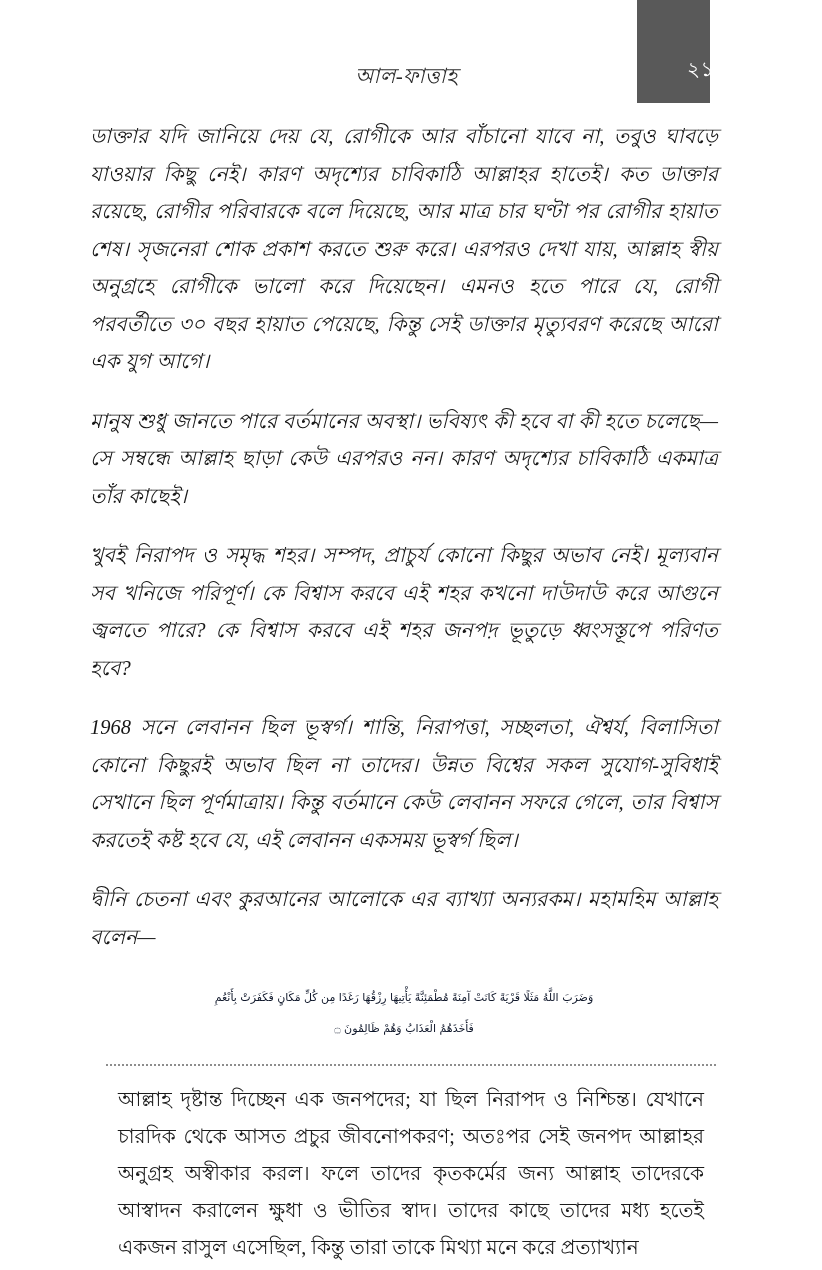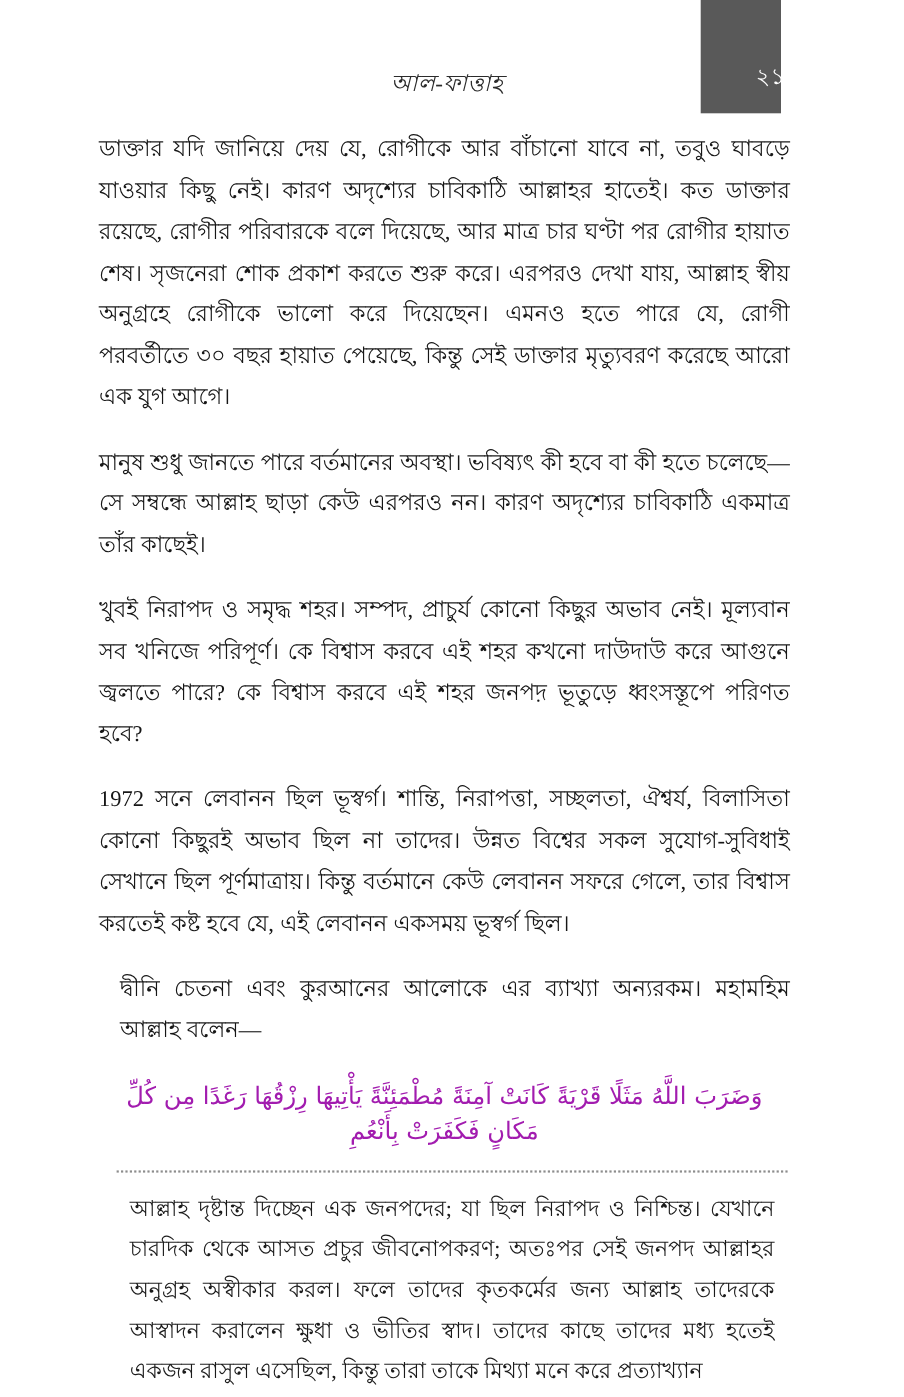--- a/index.html
+++ b/index.html
@@ -74,37 +74,37 @@
   }
 
   p.para {
     margin: 0 0 22px 0;
     font-size: 20.5px;
     line-height: 37.5px;
     text-align: justify;
     text-justify: inter-word;
     word-spacing: 0.5px;
     color: #161616;
+    font-style: italic;
   }
 
   p.para:last-of-type {
     margin-bottom: 0;
-    margin-left: 19px;
   }
 
   
   .quran-block {
     margin: 26px 0 4px 0;
     padding: 0 16px;
     direction: rtl;
     text-align: center;
     font-family: "DejaVu Sans", "Liberation Sans", sans-serif;
-    font-size: 22px;
+    font-size: 11px;
     line-height: 31px;
-    color: #a21caf;
+    color: #0f172a;
   }
 
   .quran-line {
     display: block;
     white-space: normal;
   }
 
   
   .dotted-rule {
     margin: 20px 0 0 16px;
@@ -139,25 +139,26 @@
     <div class="folio-box">
       <div class="folio-number">২১</div>
     </div>
   </div>
 
   <div class="body-col">
 
     <p class="para">ডাক্তার যদি জানিয়ে দেয় যে, রোগীকে আর বাঁচানো যাবে না, তবুও ঘাবড়ে যাওয়ার কিছু নেই। কারণ অদৃশ্যের চাবিকাঠি আল্লাহর হাতেই। কত ডাক্তার রয়েছে, রোগীর পরিবারকে বলে দিয়েছে, আর মাত্র চার ঘণ্টা পর রোগীর হায়াত শেষ। সৃজনেরা শোক প্রকাশ করতে শুরু করে। এরপরও দেখা যায়, আল্লাহ স্বীয় অনুগ্রহে রোগীকে ভালো করে দিয়েছেন। এমনও হতে পারে যে, রোগী পরবর্তীতে ৩০ বছর হায়াত পেয়েছে, কিন্তু সেই ডাক্তার মৃত্যুবরণ করেছে আরো এক যুগ আগে।</p>
     <p class="para">মানুষ শুধু জানতে পারে বর্তমানের অবস্থা। ভবিষ্যৎ কী হবে বা কী হতে চলেছে—সে সম্বন্ধে আল্লাহ ছাড়া কেউ এরপরও নন। কারণ অদৃশ্যের চাবিকাঠি একমাত্র তাঁর কাছেই।</p>
     <p class="para">খুবই নিরাপদ ও সমৃদ্ধ শহর। সম্পদ, প্রাচুর্য কোনো কিছুর অভাব নেই। মূল্যবান সব খনিজে পরিপূর্ণ। কে বিশ্বাস করবে এই শহর কখনো দাউদাউ করে আগুনে জ্বলতে পারে? কে বিশ্বাস করবে এই শহর জনপদ় ভূতুড়ে ধ্বংসস্তূপে পরিণত হবে?</p>
-    <p class="para">1972 সনে লেবানন ছিল ভূস্বর্গ। শান্তি, নিরাপত্তা, সচ্ছলতা, ঐশ্বর্য, বিলাসিতা কোনো কিছুরই অভাব ছিল না তাদের। উন্নত বিশ্বের সকল সুযোগ-সুবিধাই সেখানে ছিল পূর্ণমাত্রায়। কিন্তু বর্তমানে কেউ লেবানন সফরে গেলে, তার বিশ্বাস করতেই কষ্ট হবে যে, এই লেবানন একসময় ভূস্বর্গ ছিল।</p>
+    <p class="para">1968 সনে লেবানন ছিল ভূস্বর্গ। শান্তি, নিরাপত্তা, সচ্ছলতা, ঐশ্বর্য, বিলাসিতা কোনো কিছুরই অভাব ছিল না তাদের। উন্নত বিশ্বের সকল সুযোগ-সুবিধাই সেখানে ছিল পূর্ণমাত্রায়। কিন্তু বর্তমানে কেউ লেবানন সফরে গেলে, তার বিশ্বাস করতেই কষ্ট হবে যে, এই লেবানন একসময় ভূস্বর্গ ছিল।</p>
     <p class="para">দ্বীনি চেতনা এবং কুরআনের আলোকে এর ব্যাখ্যা অন্যরকম। মহামহিম আল্লাহ বলেন—</p>
 
     <div class="quran-block">
       <span class="quran-line">وَضَرَبَ اللَّهُ مَثَلًا قَرْيَةً كَانَتْ آمِنَةً مُطْمَئِنَّةً يَأْتِيهَا رِزْقُهَا رَغَدًا مِن كُلِّ مَكَانٍ فَكَفَرَتْ بِأَنْعُمِ</span>
+      <span class="quran-line">فَأَخَذَهُمُ الْعَذَابُ وَهُمْ ظَالِمُونَ ۝</span>
     </div>
 
     <div class="dotted-rule"></div>
 
     <div class="translation">
       <p>আল্লাহ দৃষ্টান্ত দিচ্ছেন এক জনপদের; যা ছিল নিরাপদ ও নিশ্চিন্ত। যেখানে চারদিক থেকে আসত প্রচুর জীবনোপকরণ; অতঃপর সেই জনপদ আল্লাহর অনুগ্রহ অস্বীকার করল। ফলে তাদের কৃতকর্মের জন্য আল্লাহ তাদেরকে আস্বাদন করালেন ক্ষুধা ও ভীতির স্বাদ। তাদের কাছে তাদের মধ্য হতেই একজন রাসুল এসেছিল, কিন্তু তারা তাকে মিথ্যা মনে করে প্রত্যাখ্যান</p>
     </div>
 
   </div>
 </div>

